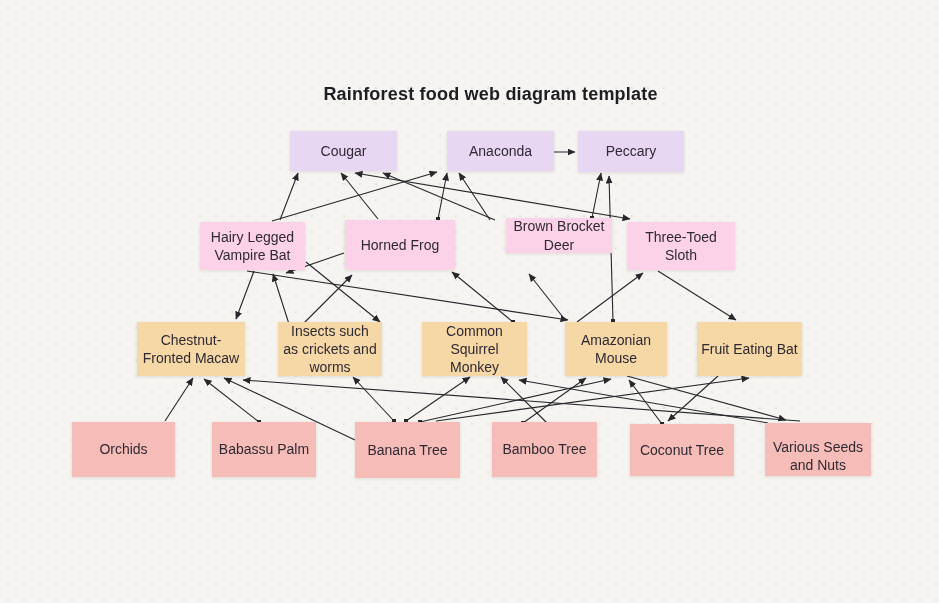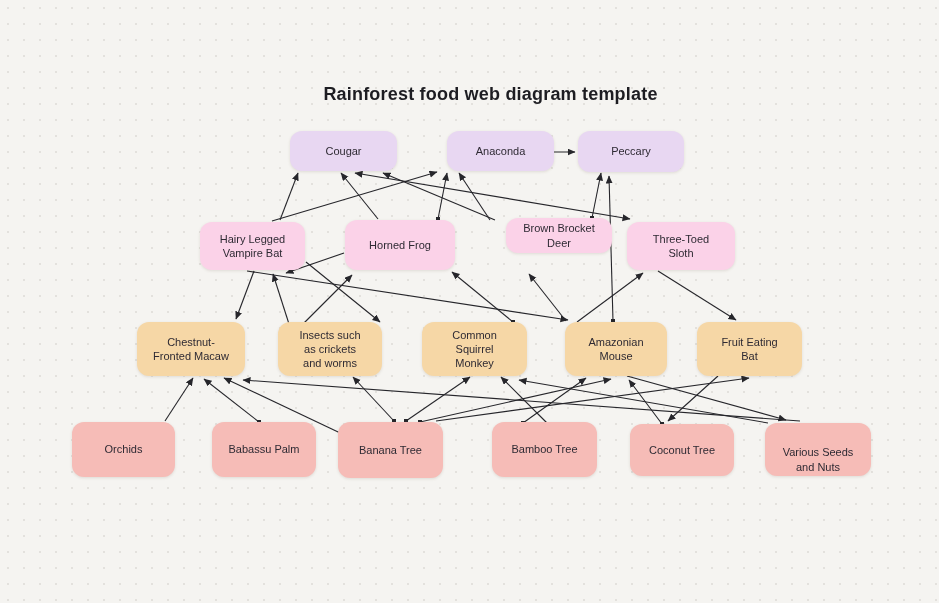--- a/index.html
+++ b/index.html
@@ -28,26 +28,26 @@
   }
   svg.edges{
     position:absolute;inset:0;
     width:939px;height:603px;
     pointer-events:none;
   }
   .node{
     position:absolute;
     display:flex;align-items:center;justify-content:center;
     text-align:center;
-    border-radius:12px;
-    font-size:11px;
+    border-radius:0;
+    font-size:14px;
     line-height:1.3;
     color:#2e2a33;
     box-sizing:border-box;
-    padding:2px 16px;
+    padding:2px 4px;
     box-shadow:0 1px 3px rgba(90,70,50,.14);
     cursor:pointer;
   }
   .node span{pointer-events:none;}
 </style>
 </head>
 <body>
 
 <div class="canvas">
   <svg class="edges" xmlns="http://www.w3.org/2000/svg" viewBox="0 0 939 603">
@@ -131,21 +131,21 @@
       </div>
       <div class="node" style="left: 697px; top: 322px; width: 105px; height: 54px; background: rgb(246, 215, 166);">
         <span>Fruit Eating Bat</span>
       </div>
       <div class="node" style="left: 72px; top: 422px; width: 103px; height: 55px; background: rgb(246, 188, 183);">
         <span>Orchids</span>
       </div>
       <div class="node" style="left: 212px; top: 422px; width: 104px; height: 55px; background: rgb(246, 188, 183);">
         <span>Babassu Palm</span>
       </div>
-      <div class="node" style="left: 338px; top: 422px; width: 105px; height: 56px; background: rgb(246, 188, 183);">
+      <div class="node" style="left: 355px; top: 422px; width: 105px; height: 56px; background: rgb(246, 188, 183);">
         <span>Banana Tree</span>
       </div>
       <div class="node" style="left: 492px; top: 422px; width: 105px; height: 55px; background: rgb(246, 188, 183);">
         <span>Bamboo Tree</span>
       </div>
       <div class="node" style="left: 630px; top: 424px; width: 104px; height: 52px; background: rgb(246, 188, 183);">
         <span>Coconut Tree</span>
       </div>
       <div class="node" style="left: 765px; top: 423px; width: 106px; height: 53px; background: rgb(246, 188, 183); align-items: flex-end;">
         <span>Various Seeds and Nuts</span>

